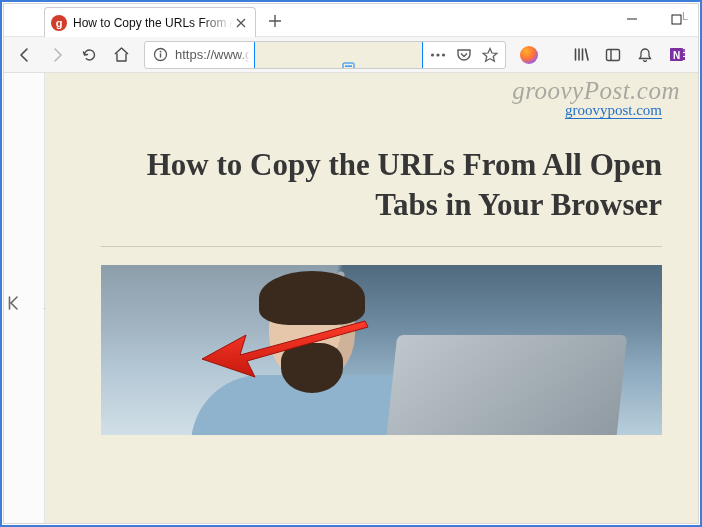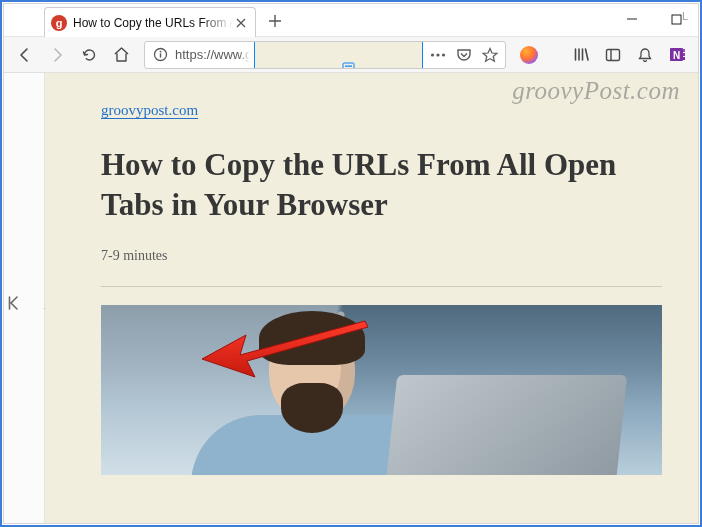--- a/index.html
+++ b/index.html
@@ -28,21 +28,21 @@
   .url-icon.reader { border: 1px solid #0a84ff; border-radius: 2px; color: #0a84ff; }
   .ff-logo { width: 18px; height: 18px; border-radius: 50%; background: radial-gradient(circle at 35% 30%, #ffb02e 0%, #ff7139 45%, #9059ff 80%, #0060df 100%); }
 
   
   .content-row { flex: 1; display: flex; min-height: 0; }
   .sidebar { width: 41px; background: #fbfbfb; border-right: 1px solid #e4e4e4; display: flex; align-items: center; padding-top: 10px; gap: 20px; }
   .side-btn { width: 32px; height: 32px; display: flex; align-items: center; justify-content: center; color: #6a6a6a; }
   .side-btn svg { width: 20px; height: 20px; }
   .aa { font-family: Georgia, serif; font-size: 18px; color: #8a8a8a; font-weight: 500; }
 
-  .reader { flex: 1; background: #f2eede; position: relative; overflow: hidden; padding: 28px 36px 0 56px; }
+  .reader { flex: 1; background: #f2eede; position: relative; overflow: hidden; padding: 28px 36px 0 56px; text-align: right; }
   .watermark { position: absolute; top: 4px; right: 18px; font-family: Georgia, 'Times New Roman', serif; font-style: italic; font-size: 25px; color: rgba(90,90,90,0.48); letter-spacing: 0.5px; }
   .domain-link { font-family: Georgia, serif; font-size: 15px; color: #2471c8; text-decoration: underline; text-underline-offset: 3px; }
   .article-title { font-family: Georgia, 'Times New Roman', serif; font-weight: bold; font-size: 31px; color: #363636; line-height: 1.28; margin-top: 26px; }
   .read-time { font-family: Georgia, serif; font-size: 14px; color: #5b5b5b; margin-top: 24px; }
   .divider { border: none; border-top: 1px solid #cfcab4; margin-top: 22px; }
   .hero { margin-top: 18px; height: 170px; background:
     radial-gradient(circle at 200px 15px, #aaa 0 3px, transparent 4px),
     radial-gradient(circle at 240px 10px, #aaa 0 3px, transparent 4px),
     linear-gradient(100deg, rgba(255,255,255,0.35) 0 40%, transparent 41%),
     linear-gradient(to bottom, #506a7e 0%, #6e8aa0 35%, #8ba8bd 60%, #b8cedb 100%);
@@ -201,21 +201,20 @@
               <path d="M3 4 H17 V9 a7 7 0 0 1 -14 0 Z" fill="none" stroke="currentColor" stroke-width="1.6"></path>
               <path d="M6.5 8 L10 11.5 L13.5 8" fill="none" stroke="currentColor" stroke-width="1.6"></path>
             </svg>
         </div>
       </div>
 
       <div class="reader">
         <div class="watermark">groovyPost.com</div>
         <a class="domain-link">groovypost.com</a>
         <h1 class="article-title">How to Copy the URLs From All Open Tabs in Your Browser</h1>
-        <div class="read-time">7-9 minutes</div>
         <hr class="divider">
         <div class="hero">
           <div class="person-body"></div>
           <div class="person-head"></div>
           <div class="person-hair"></div>
           <div class="person-beard"></div>
           <div class="laptop"></div>
         </div>
 
         <div class="arrow">

